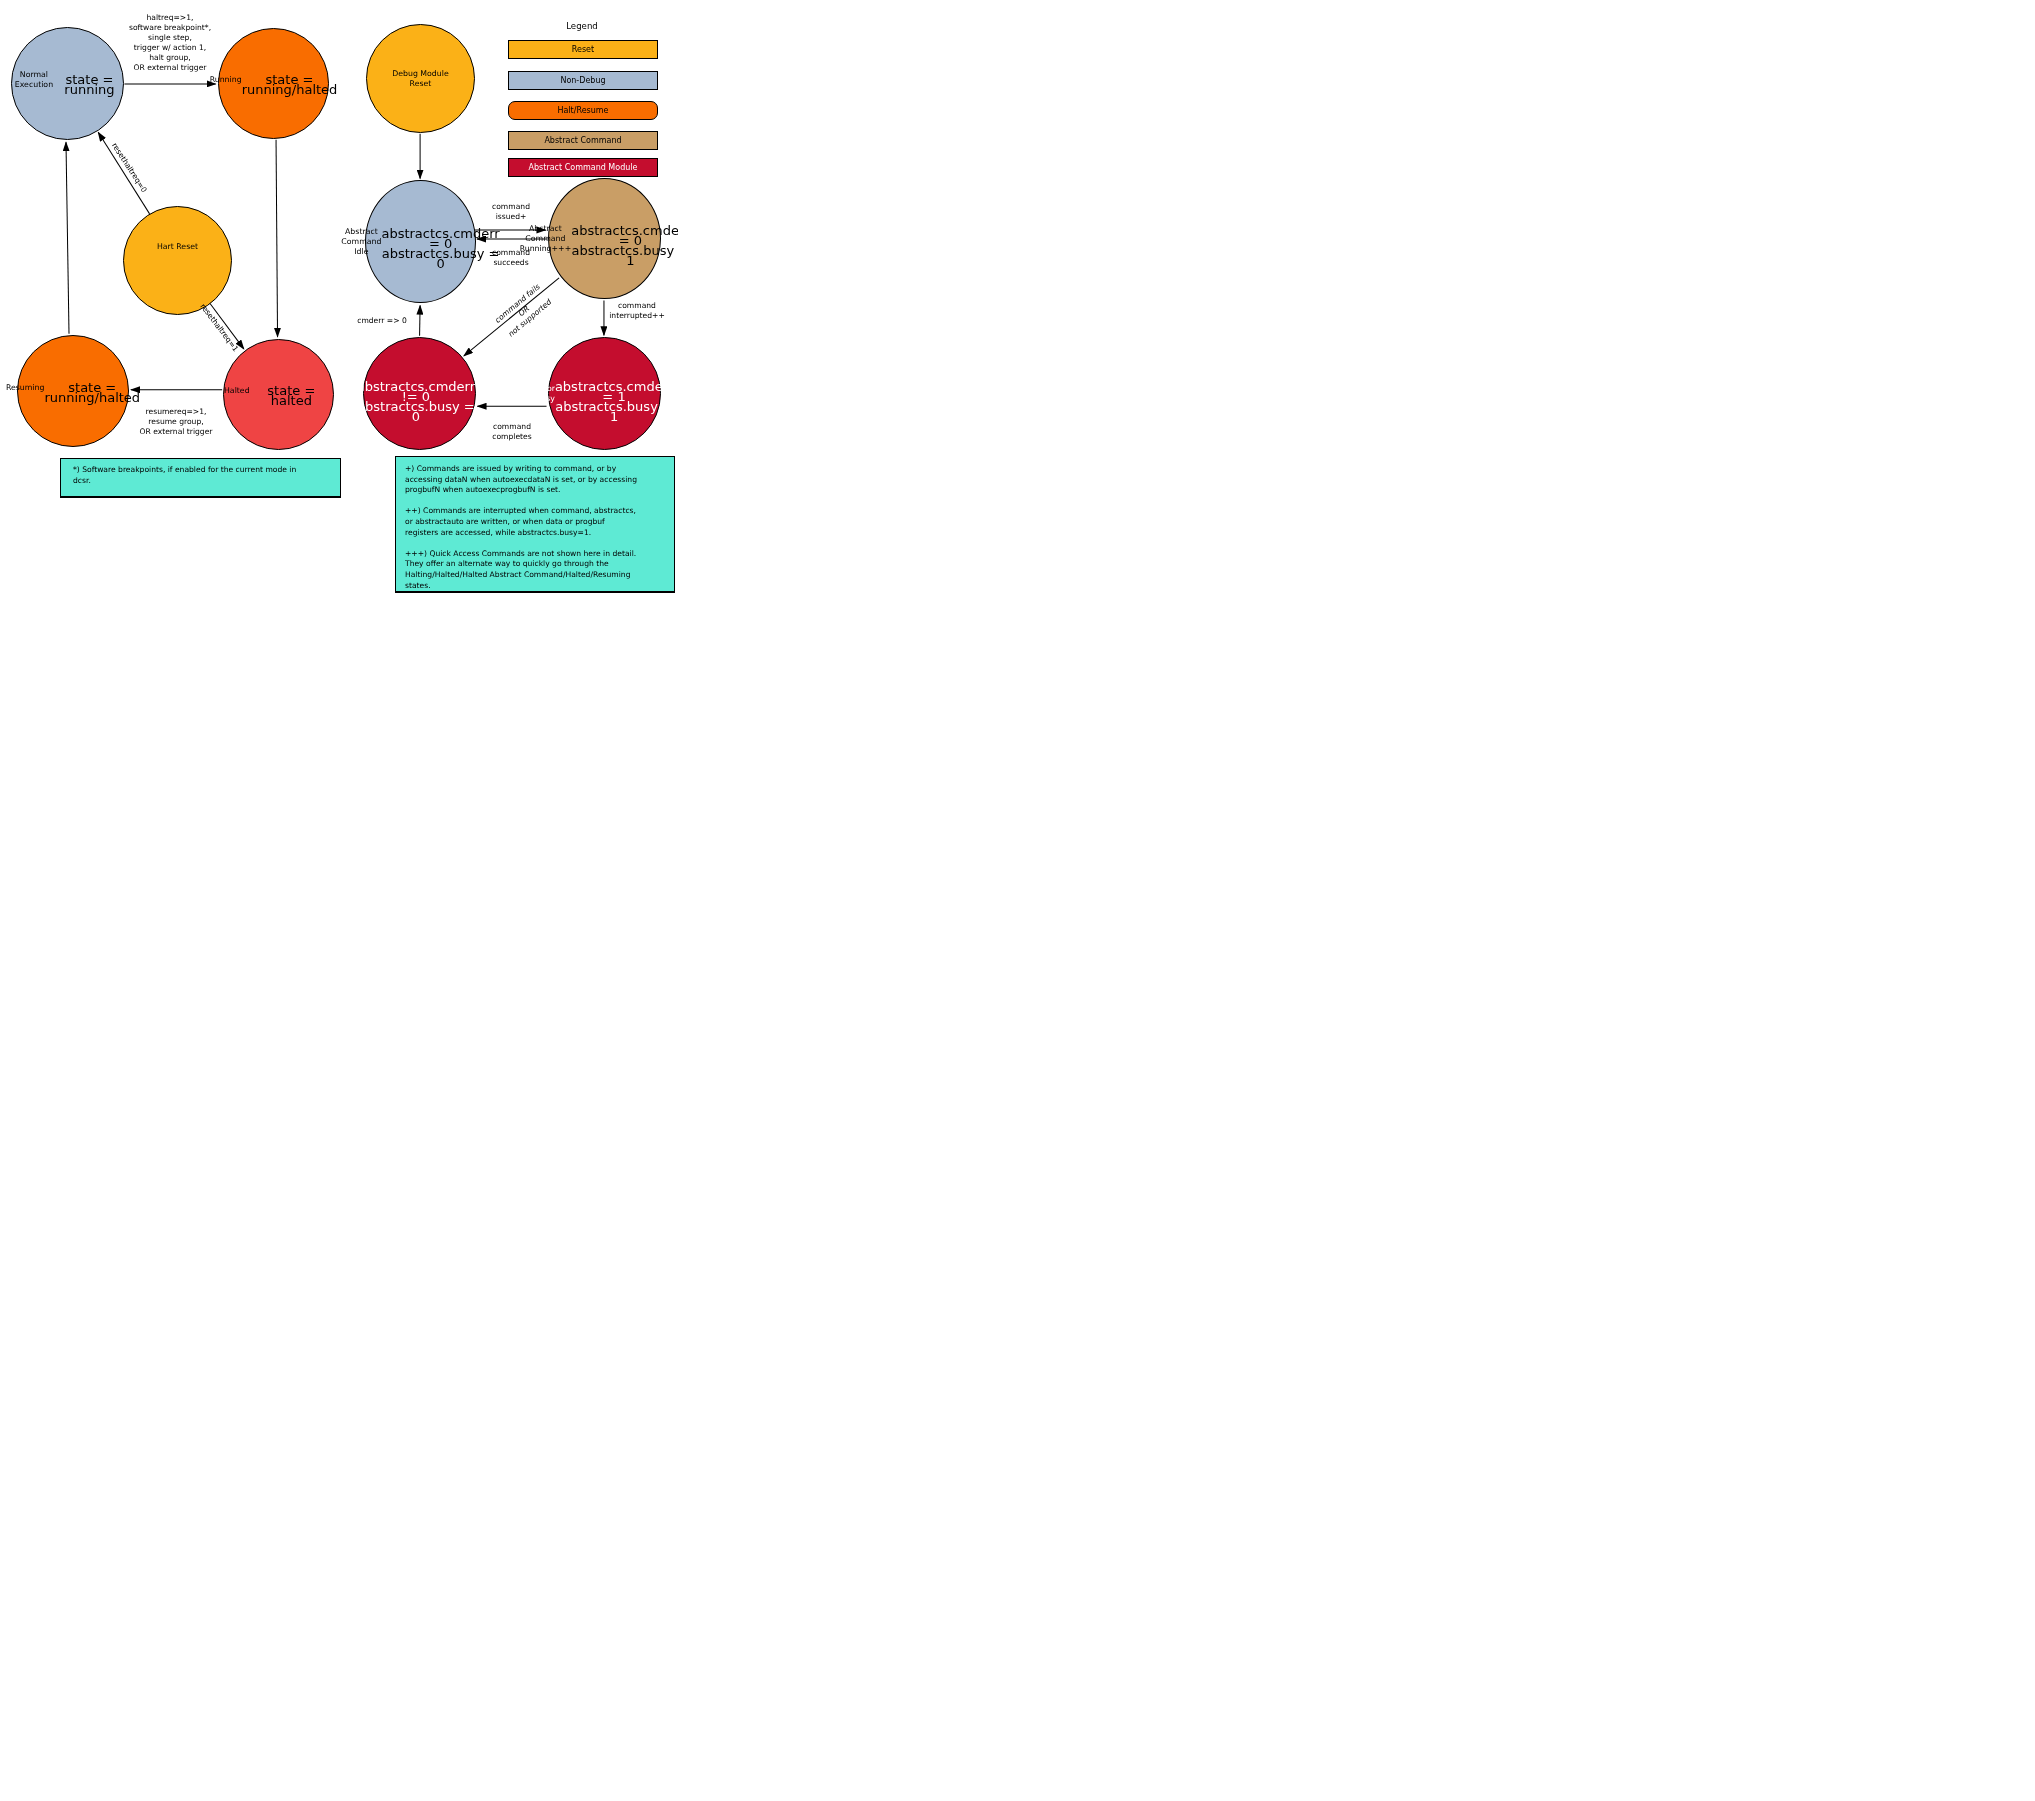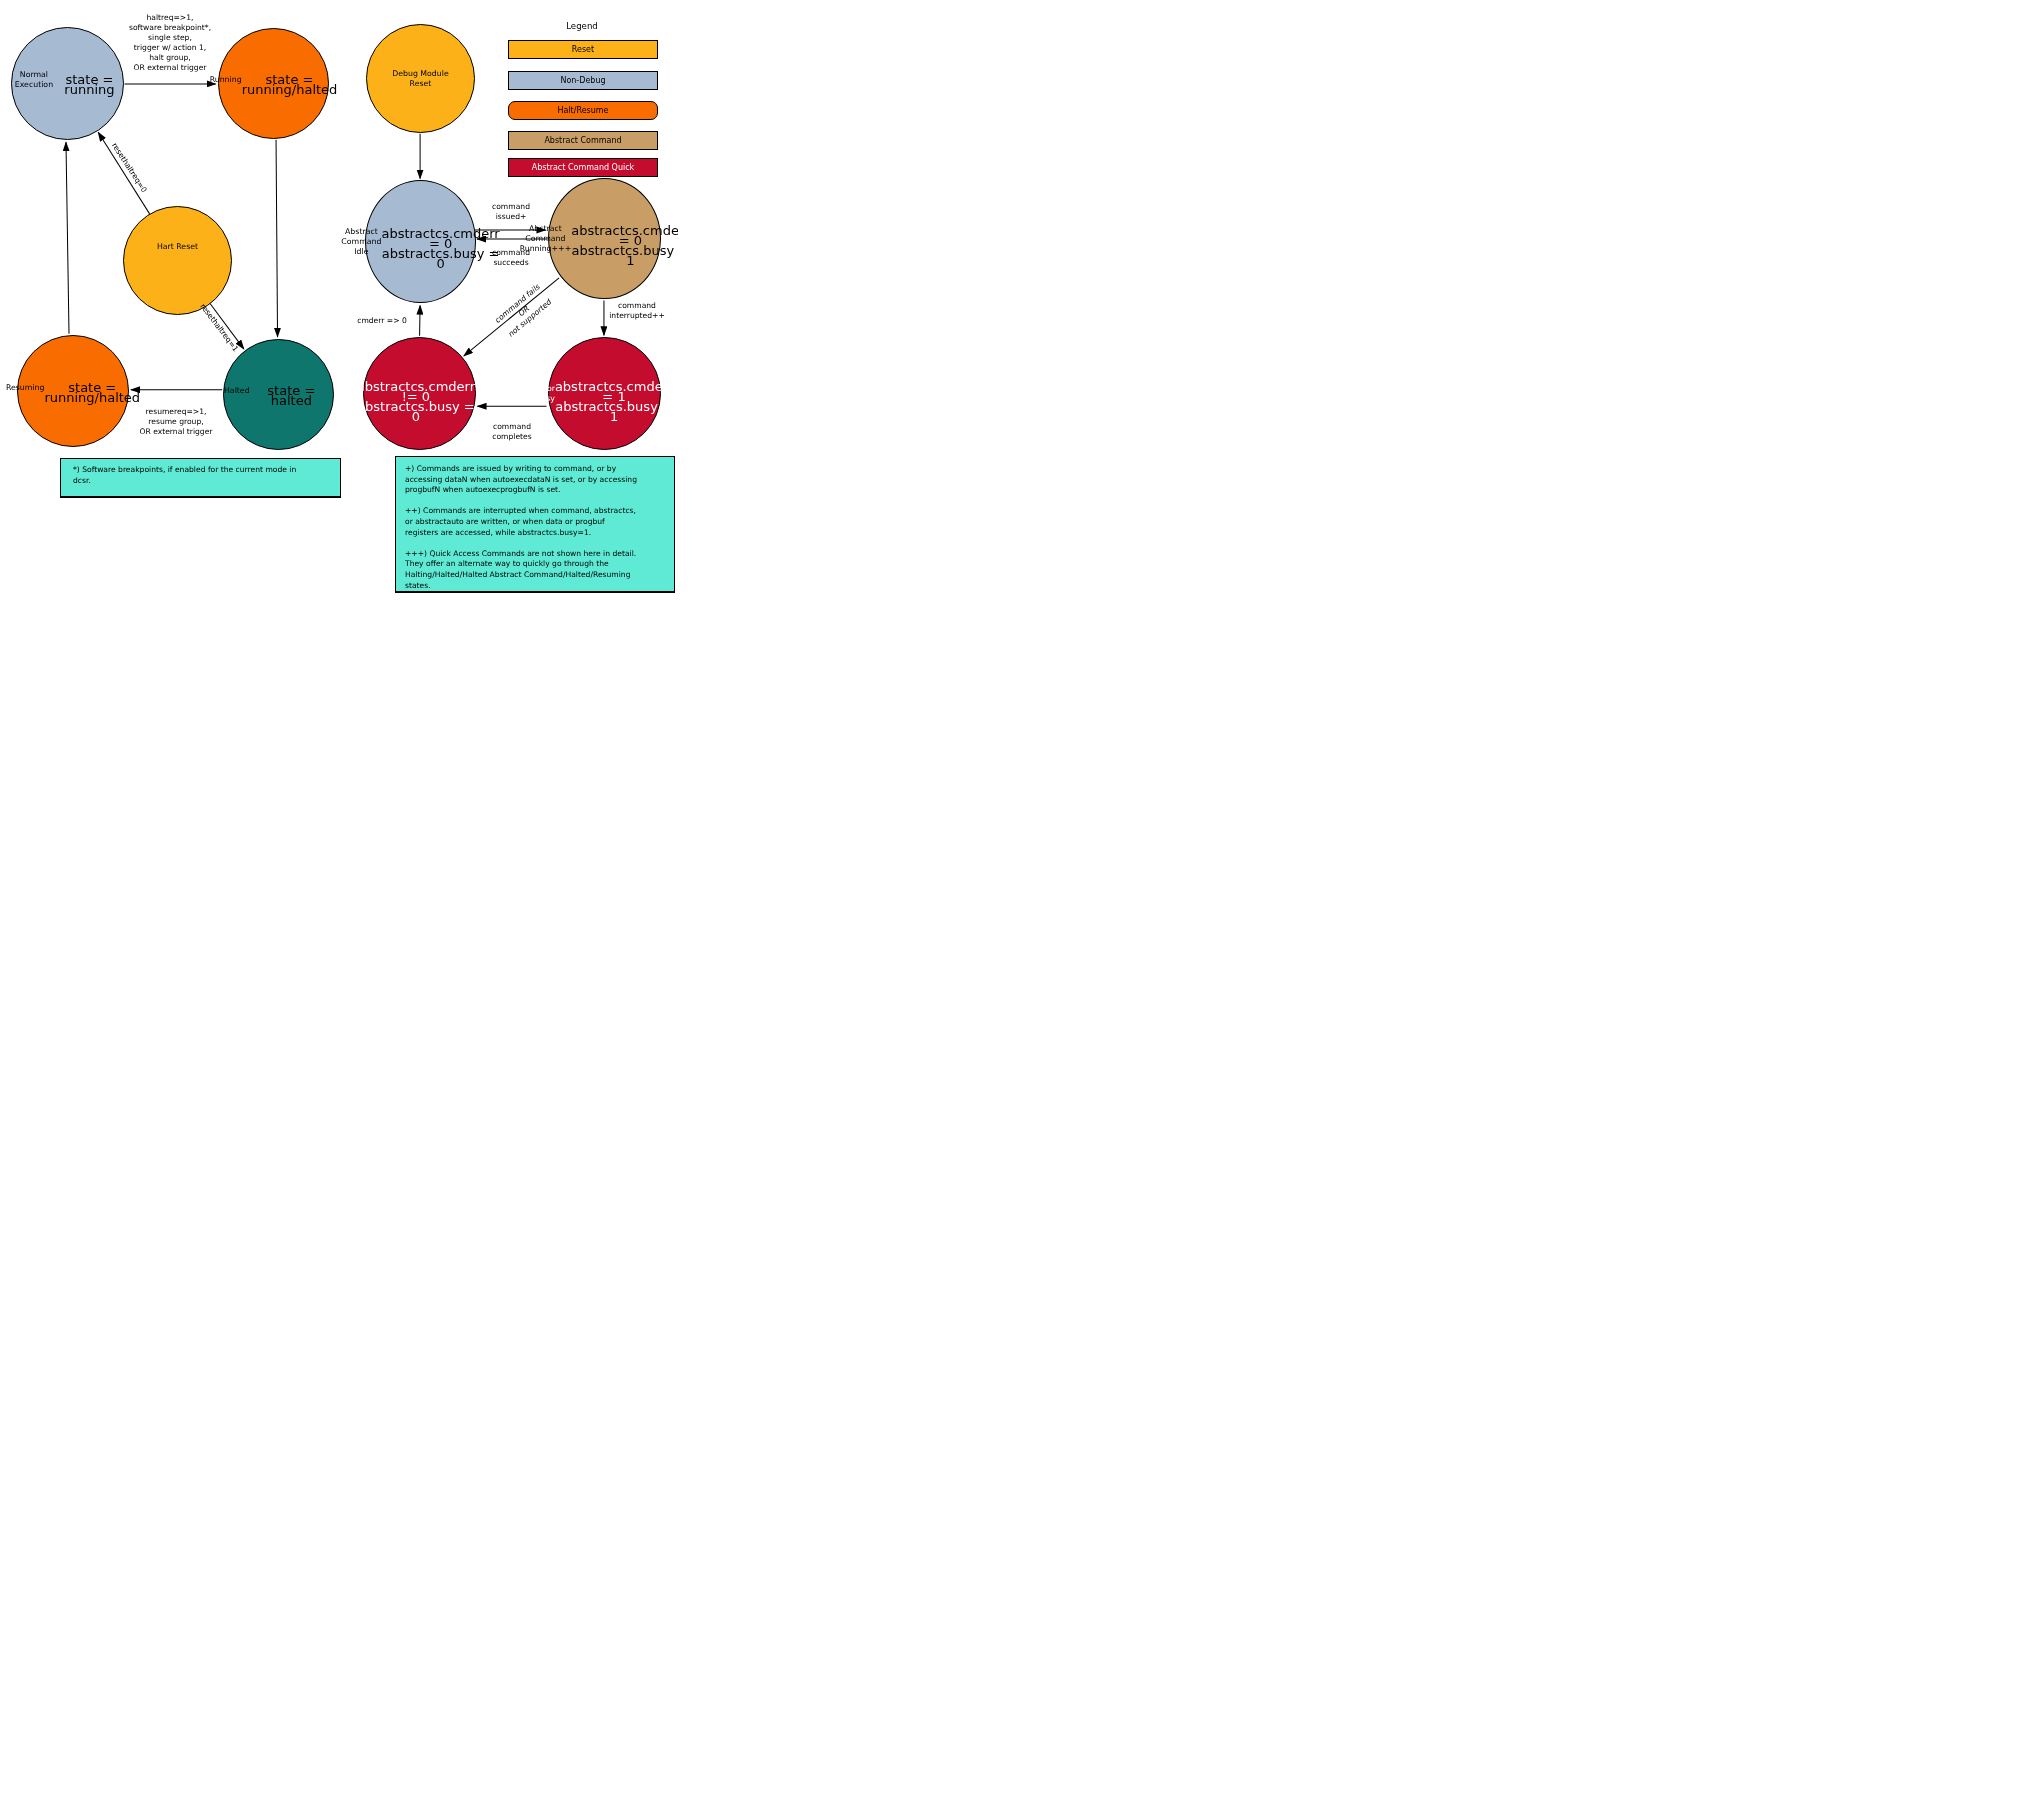--- a/index.html
+++ b/index.html
@@ -89,21 +89,21 @@
 
   <div class="state" id="state-hart-reset" style="background-color: rgb(251, 177, 23);">
     <div class="ttl">Hart Reset</div>
   </div>
 
   <div class="state" id="state-resuming" style="background-color: rgb(249, 109, 0);">
     <div class="ttl">Resuming</div>
     <div class="dtl">state = running/halted</div>
   </div>
 
-  <div class="state" id="state-halted" style="background-color: #0f766e;">
+  <div class="state" id="state-halted" style="background-color: #ef4444;">
     <div class="ttl">Halted</div>
     <div class="dtl">state = halted</div>
   </div>
 
   <div class="state" id="state-debug-module-reset" style="background-color: rgb(251, 177, 23);">
     <div class="ttl">Debug Module
 Reset</div>
   </div>
 
   <div class="state right-sm" id="state-abstract-command-idle" style="background-color: rgb(166, 186, 210);">
@@ -177,21 +177,21 @@
   <div class="tlabel" id="lbl-cmd-interrupted">command
 interrupted++</div>
   <div class="tlabel" id="lbl-cmd-completes">command
 completes</div>
 
   <div id="legend-title">Legend</div>
   <div class="legend-item" id="legend-item-0" style="background-color: rgb(251, 177, 23); color: rgb(0, 0, 0);">Reset</div>
   <div class="legend-item" id="legend-item-1" style="background-color: rgb(166, 186, 210); color: rgb(0, 0, 0);">Non-Debug</div>
   <div class="legend-item" id="legend-item-2" style="background-color: rgb(249, 109, 0); color: rgb(0, 0, 0);">Halt/Resume</div>
   <div class="legend-item" id="legend-item-3" style="background-color: rgb(201, 158, 102); color: rgb(0, 0, 0);">Abstract Command</div>
-  <div class="legend-item" id="legend-item-4" style="background-color: rgb(196, 13, 46); color: rgb(255, 255, 255);">Abstract Command Quick</div>
+  <div class="legend-item" id="legend-item-4" style="background-color: rgb(196, 13, 46); color: rgb(255, 255, 255);">Abstract Command Module</div>
 
   <div class="notebox" id="footnote-box">*) Software breakpoints, if enabled for the current mode in
 dcsr.</div>
   <div class="notebox" id="notes-box">+) Commands are issued by writing to command, or by
 accessing dataN when autoexecdataN is set, or by accessing
 progbufN when autoexecprogbufN is set.
 
 ++) Commands are interrupted when command, abstractcs,
 or abstractauto are written, or when data or progbuf
 registers are accessed, while abstractcs.busy=1.

